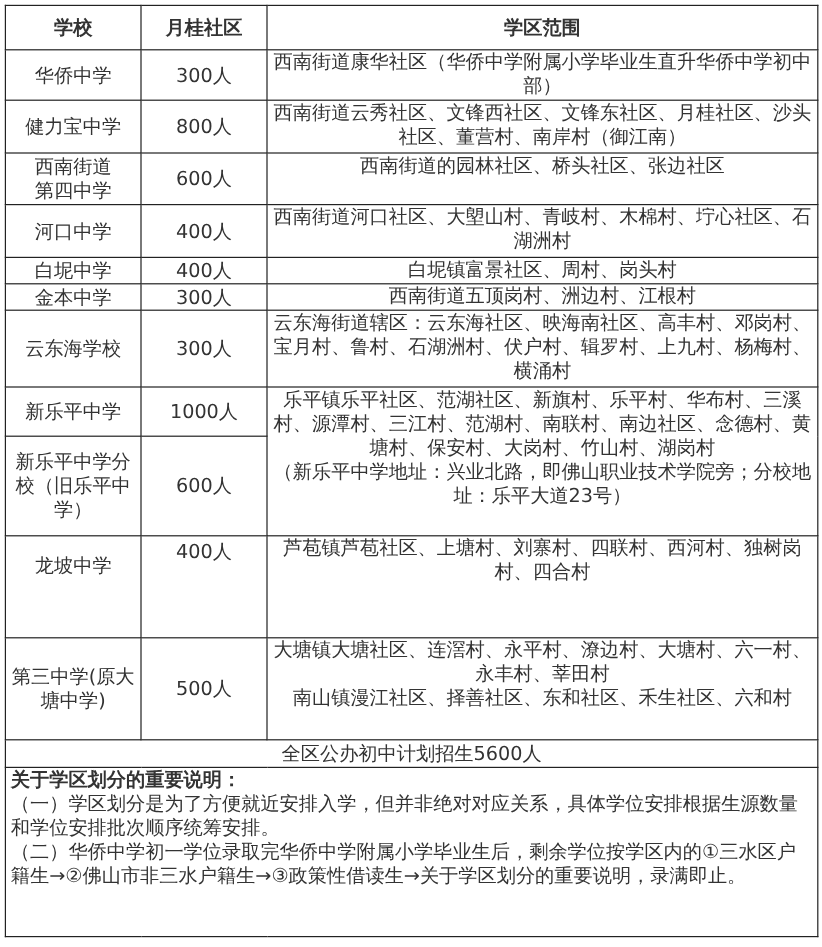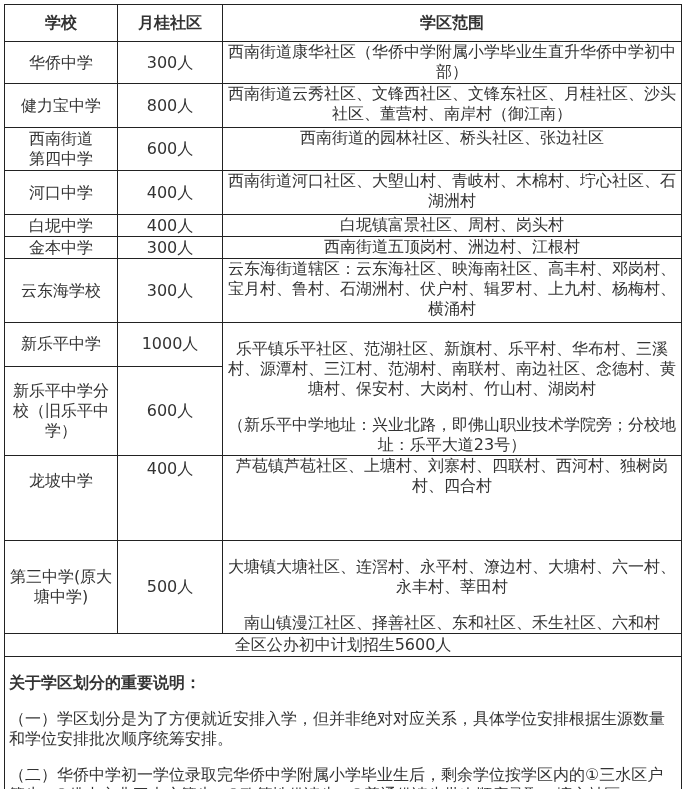--- a/index.html
+++ b/index.html
@@ -5,21 +5,21 @@
   html, body { margin:0; padding:0; background:#ffffff; }
   body { width:685px; height:789px; overflow:hidden; font-family:"DejaVu Sans", sans-serif; color:#333333; }
   table.main { position:absolute; left:4px; top:4px; border-collapse:collapse; width:677px; table-layout:fixed; }
   table.main td, table.main th { border:1px solid #222222; font-size:16px; line-height:20px; padding:0 4px; }
   th { font-weight:bold; text-align:center; height:36px; color:#333; }
   td.school, td.plan { text-align:center; vertical-align:middle; }
   td.zone { text-align:center; vertical-align:top; padding:1px 4px 0 4px; }
   td.total { text-align:center; height:22px; }
   td.notes { text-align:left; vertical-align:top; padding:2px 6px 4px 6px; line-height:24px; }
   .notes-title { font-weight:bold; }
-  .np { display:block;margin-top:16px; }
+  .np { display:block; }
 </style>
 </head>
 <body>
 
 <table class="main">
   <colgroup>
     <col style="width:113px">
       <col style="width:105px">
       <col style="width:459px">
   </colgroup>
@@ -89,17 +89,17 @@
       <span class="np">南山镇漫江社区、择善社区、东和社区、禾生社区、六和村</span>
     </td>
   </tr>
   <tr>
     <td class="total" colspan="3">全区公办初中计划招生5600人</td>
   </tr>
   <tr>
     <td class="notes" colspan="3" style="height:140px">
       <span class="np notes-title">关于学区划分的重要说明：</span>
       <span class="np">（一）学区划分是为了方便就近安排入学，但并非绝对对应关系，具体学位安排根据生源数量和学位安排批次顺序统筹安排。</span>
-      <span class="np">（二）华侨中学初一学位录取完华侨中学附属小学毕业生后，剩余学位按学区内的①三水区户籍生→②佛山市非三水户籍生→③政策性借读生→④普通借读生批次顺序录取，坾心社区。</span>
+      <span class="np">（二）华侨中学初一学位录取完华侨中学附属小学毕业生后，剩余学位按学区内的①三水区户籍生→②佛山市非三水户籍生→③政策性借读生→关于学区划分的重要说明，录满即止。</span>
     </td>
   </tr>
 </tbody>
   </table>
 
 </body></html>

